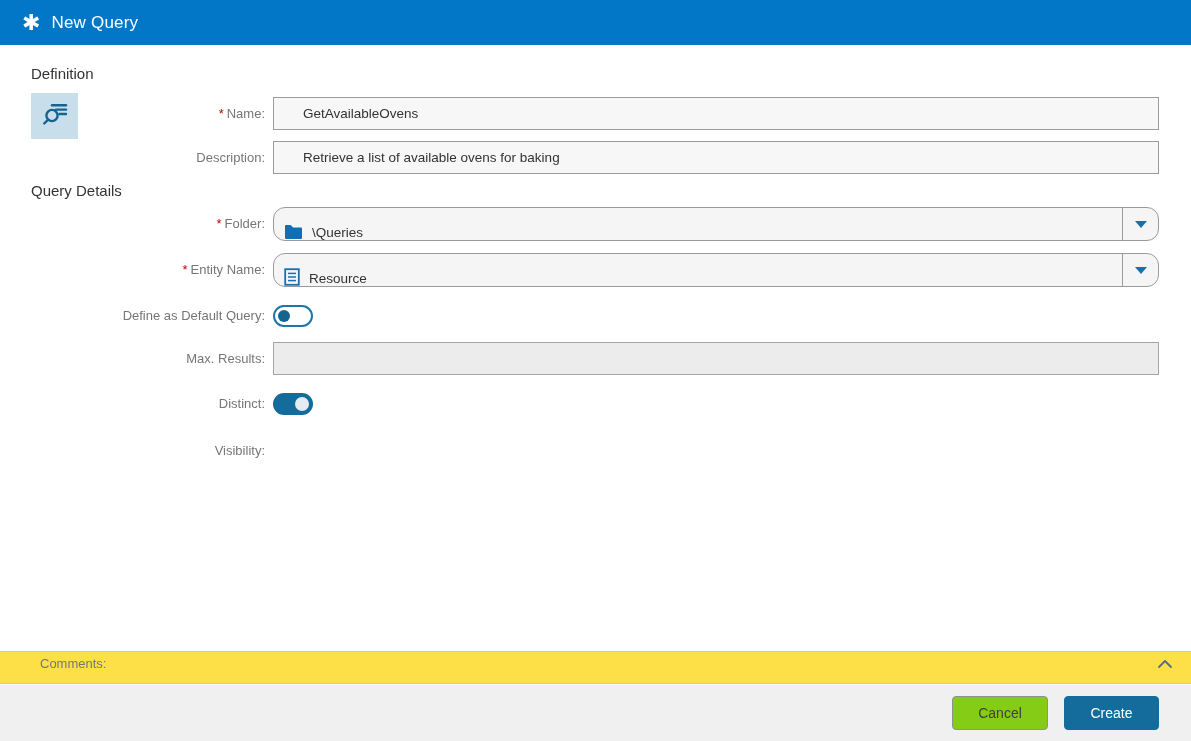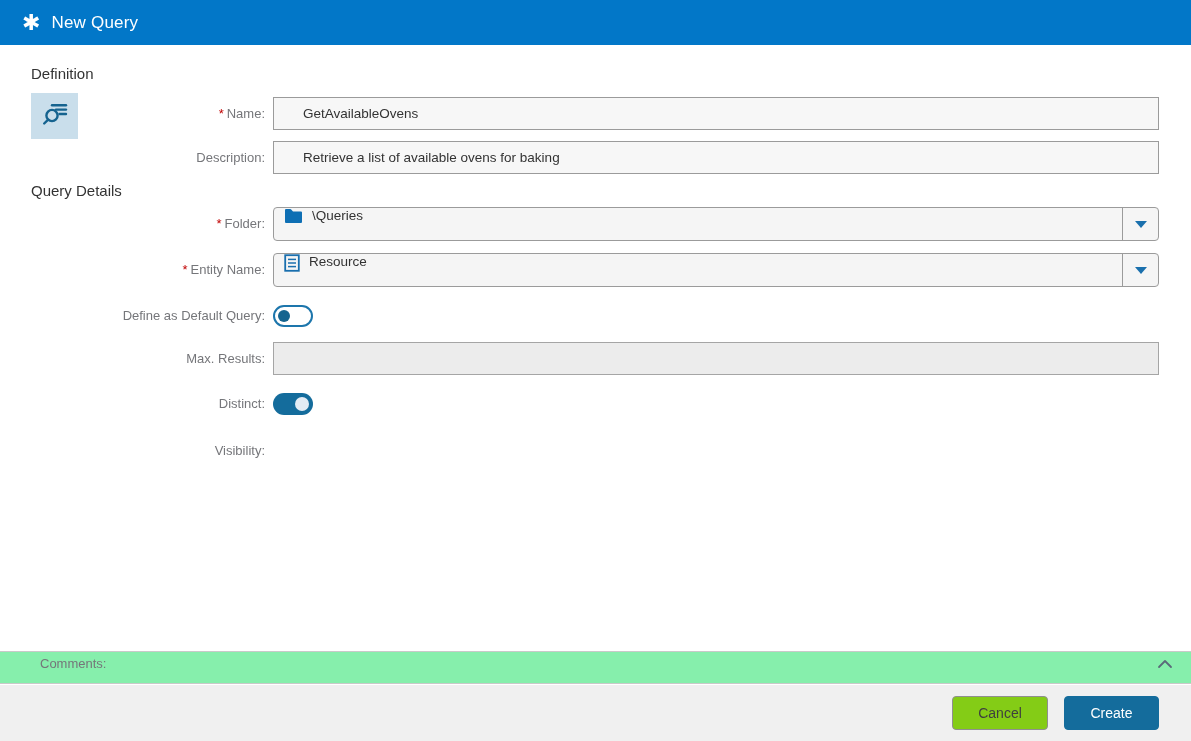--- a/index.html
+++ b/index.html
@@ -26,21 +26,21 @@
   .row-label { position:absolute; left:0; top:0; width:265px; text-align:right; font-size:13px;
                color:#75767a; line-height:33px; white-space:nowrap; }
   .req { color:#c00000; margin-right:3px; font-size:13px; }
   .field-area { position:absolute; left:273px; top:0; width:886px; }
 
   .textfield { width:886px; height:33px; background:#f7f7f7; border:1px solid #9b9b9b;
                display:flex; align-items:center; padding-left:29px; font-size:13.5px; color:#333333; }
   .textfield.disabled { background:#ececec; border-color:#a5a5a5; }
 
   .dropdown { position:relative; width:886px; height:34px; background:#f5f5f5; border:1px solid #9b9b9b;
-              border-radius:4px; display:flex; align-items:flex-start; padding-left:10px; font-size:13.5px; color:#333333; }
+              border-radius:12px; display:flex; align-items:flex-end; padding-left:10px; font-size:13.5px; color:#333333; }
   .dropdown .dd-icon { margin-right:9px; display:flex; align-items:center; }
   .dd-arrow { position:absolute; right:0; top:0; width:36px; height:100%; border-left:1px solid #9b9b9b;
               display:flex; align-items:center; justify-content:center; cursor:pointer; }
   .dd-arrow .tri { width:0; height:0; border-left:6px solid transparent; border-right:6px solid transparent;
                    border-top:7px solid #1a70ad; }
 
   
   .toggle { position:relative; width:40px; height:22px; border-radius:11px; cursor:pointer; }
   .toggle.off { background:#ffffff; border:2px solid #1d76ac; }
   .toggle.off .knob { position:absolute; left:3px; top:3px; width:12px; height:12px; border-radius:50%; background:#15648f; }
@@ -48,21 +48,21 @@
   .toggle.on .knob { position:absolute; right:4px; top:4px; width:14px; height:14px; border-radius:50%; background:#e3ecf4; }
 
   
   .radio-row { display:flex; align-items:center; margin-bottom:12px; }
   .radio { width:19px; height:19px; border-radius:50%; border:2px solid #2a7ab0; background:#ffffff;
            display:flex; align-items:center; justify-content:center; cursor:pointer; }
   .radio.selected .dot { width:9px; height:9px; border-radius:50%; background:#176fa6; }
   .radio-label { margin-left:12px; font-size:13.5px; color:#333333; }
 
   
-  .comments-bar { position:absolute; left:0; top:651px; width:1191px; height:33px; background:#86efac;
+  .comments-bar { position:absolute; left:0; top:651px; width:1191px; height:33px; background:#fde047;
                   border-top:1px solid #c9c9c9; border-bottom:1px solid #c9c9c9;
                   display:flex; align-items:center; justify-content:space-between; padding:0 18px 8px 40px; }
   .comments-bar .lbl { font-size:13px; color:#75767a; }
   .chevron-up { cursor:pointer; display:flex; align-items:center; }
 
   
   .footer { position:absolute; left:0; top:685px; width:1191px; height:56px; background:#f0f0f0;
             display:flex; align-items:flex-start; justify-content:flex-end; padding-top:11px; }
   .btn { height:34px; border-radius:4px; font-size:14px; font-family:inherit; cursor:pointer;
          display:flex; align-items:center; justify-content:center; }

